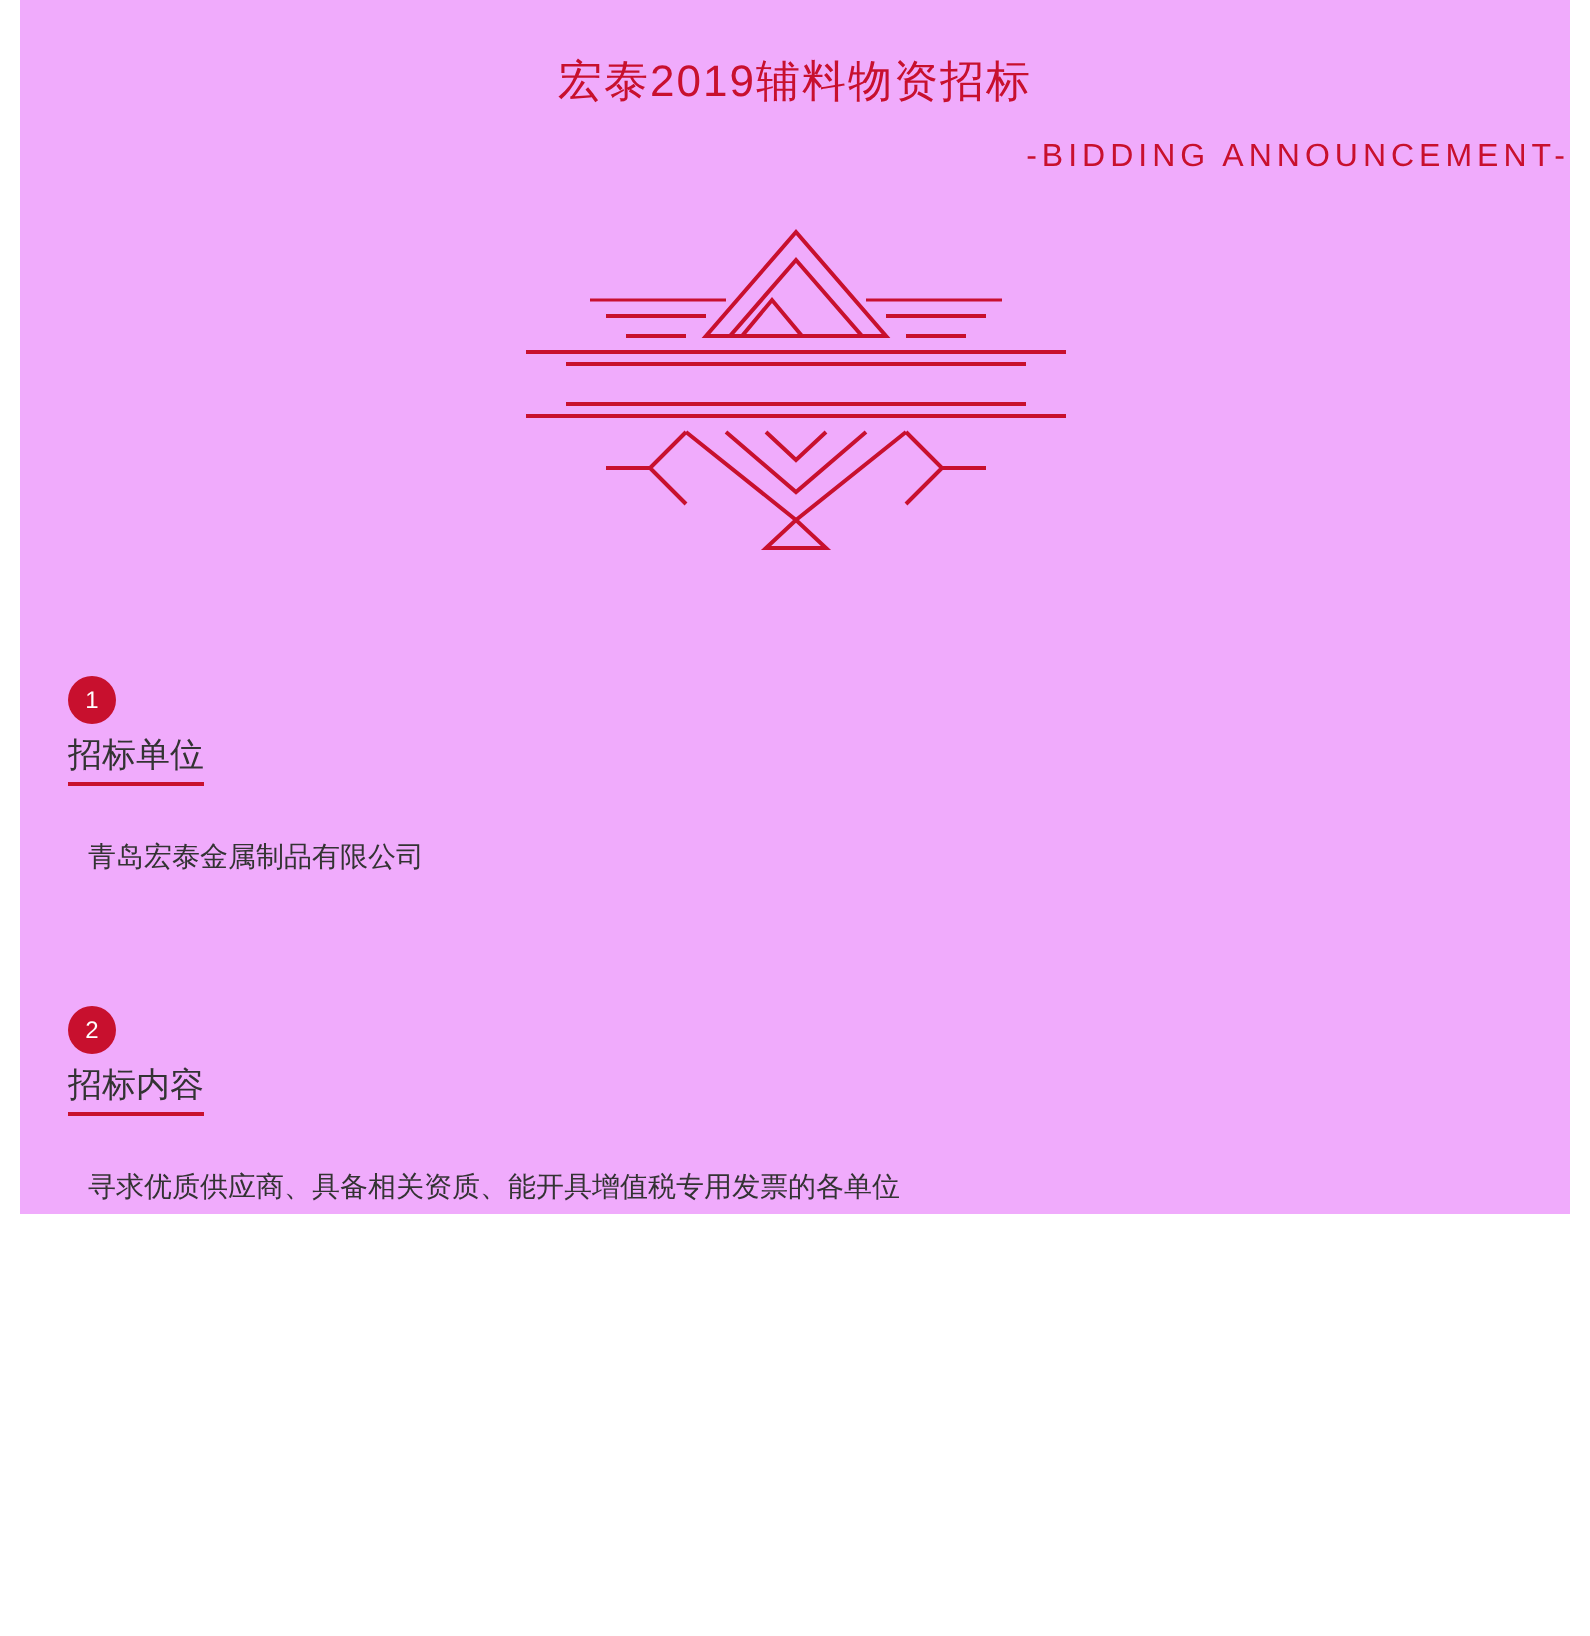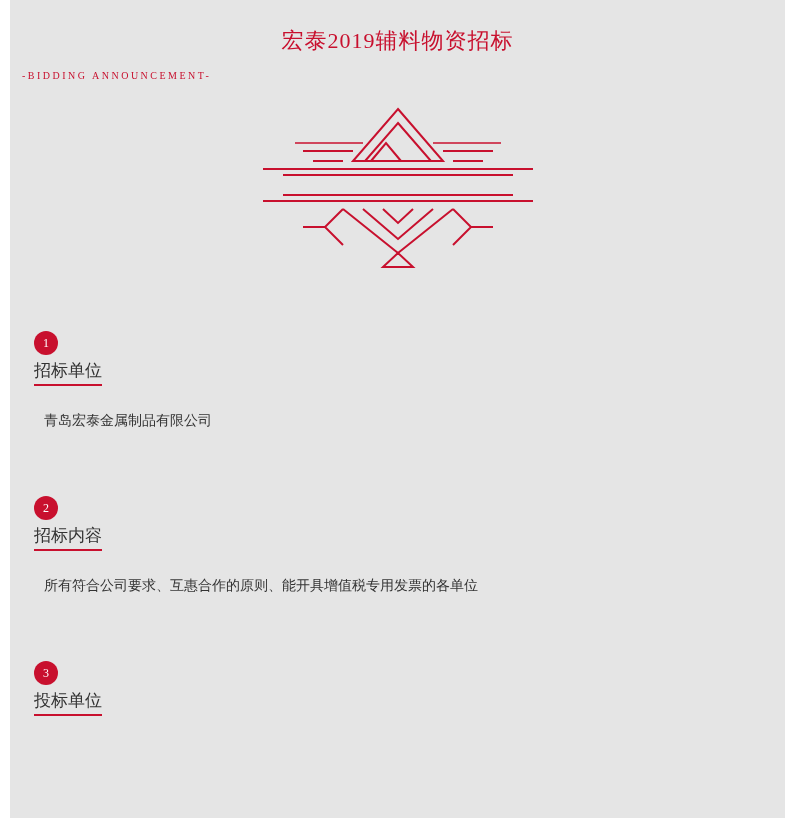--- a/index.html
+++ b/index.html
@@ -8,25 +8,24 @@
   }
   body {
     width: 795px;
     height: 818px;
     background: #ffffff;
     font-family: "Liberation Sans", sans-serif;
   }
   .page {
     position: relative;
     width: 795px;
-    height: 818px;
-    background: #e5e5e5;
+    height: 607px;
+    background: #f0abfc;
     box-sizing: border-box;
     overflow: hidden;
-    font-family: Liberation Serif, serif;
   }
   .edge {
     position: absolute;
     top: 0;
     bottom: 0;
     width: 10px;
     background: #ffffff;
   }
   .edge.left { left: 0; }
   .edge.right { right: 0; }
@@ -42,26 +41,25 @@
   .title {
     text-align: center;
     color: #c8102e;
     font-size: 22px;
     letter-spacing: 1px;
     padding-top: 26px;
     font-weight: normal;
     margin: 0;
   }
   .subtitle {
-    text-align: left;
+    text-align: right;
     color: #c8102e;
-    font-size: 10px;
+    font-size: 16px;
     letter-spacing: 2.5px;
     margin-top: 14px;
-    padding-left: 12px;
   }
 
   .ornament-top, .ornament-bottom {
     display: block;
     margin: 0 auto;
   }
   .ornament-top { margin-top: 22px; }
   .ornament-bottom { margin-top: 6px; }
 
   .intro {
@@ -160,21 +158,21 @@
       <div class="sec-head">招标单位</div>
       <div class="sec-body">
         <div>青岛宏泰金属制品有限公司</div>
       </div>
     </div>
 
     <div class="section sec-2">
       <span class="badge">2</span>
       <div class="sec-head">招标内容</div>
       <div class="sec-body">
-        <div>所有符合公司要求、互惠合作的原则、能开具增值税专用发票的各单位</div>
+        <div>寻求优质供应商、具备相关资质、能开具增值税专用发票的各单位</div>
       </div>
     </div>
 
     <div class="section sec-3">
       <span class="badge">3</span>
       <div class="sec-head">投标单位</div>
     </div>
 
   </div>
 </div>

